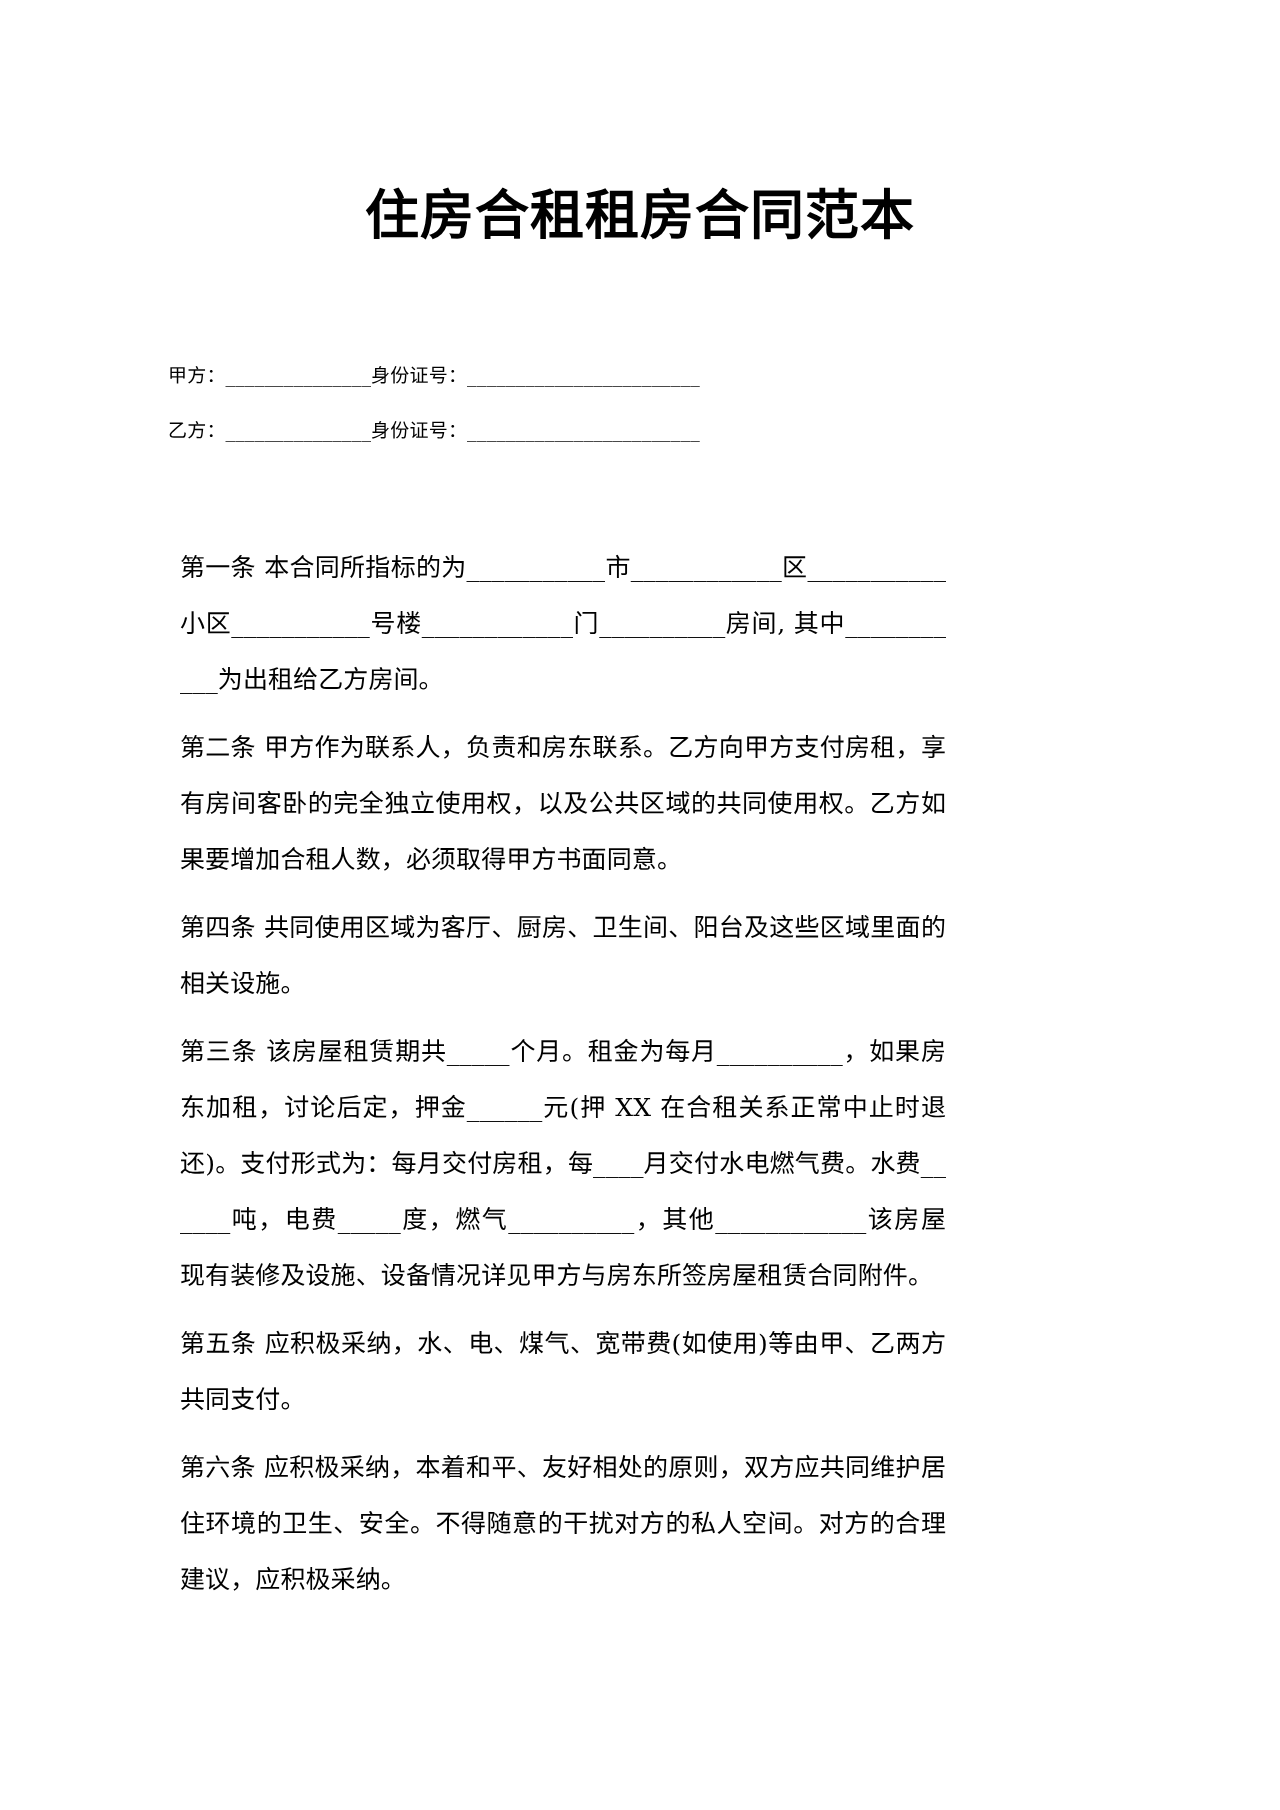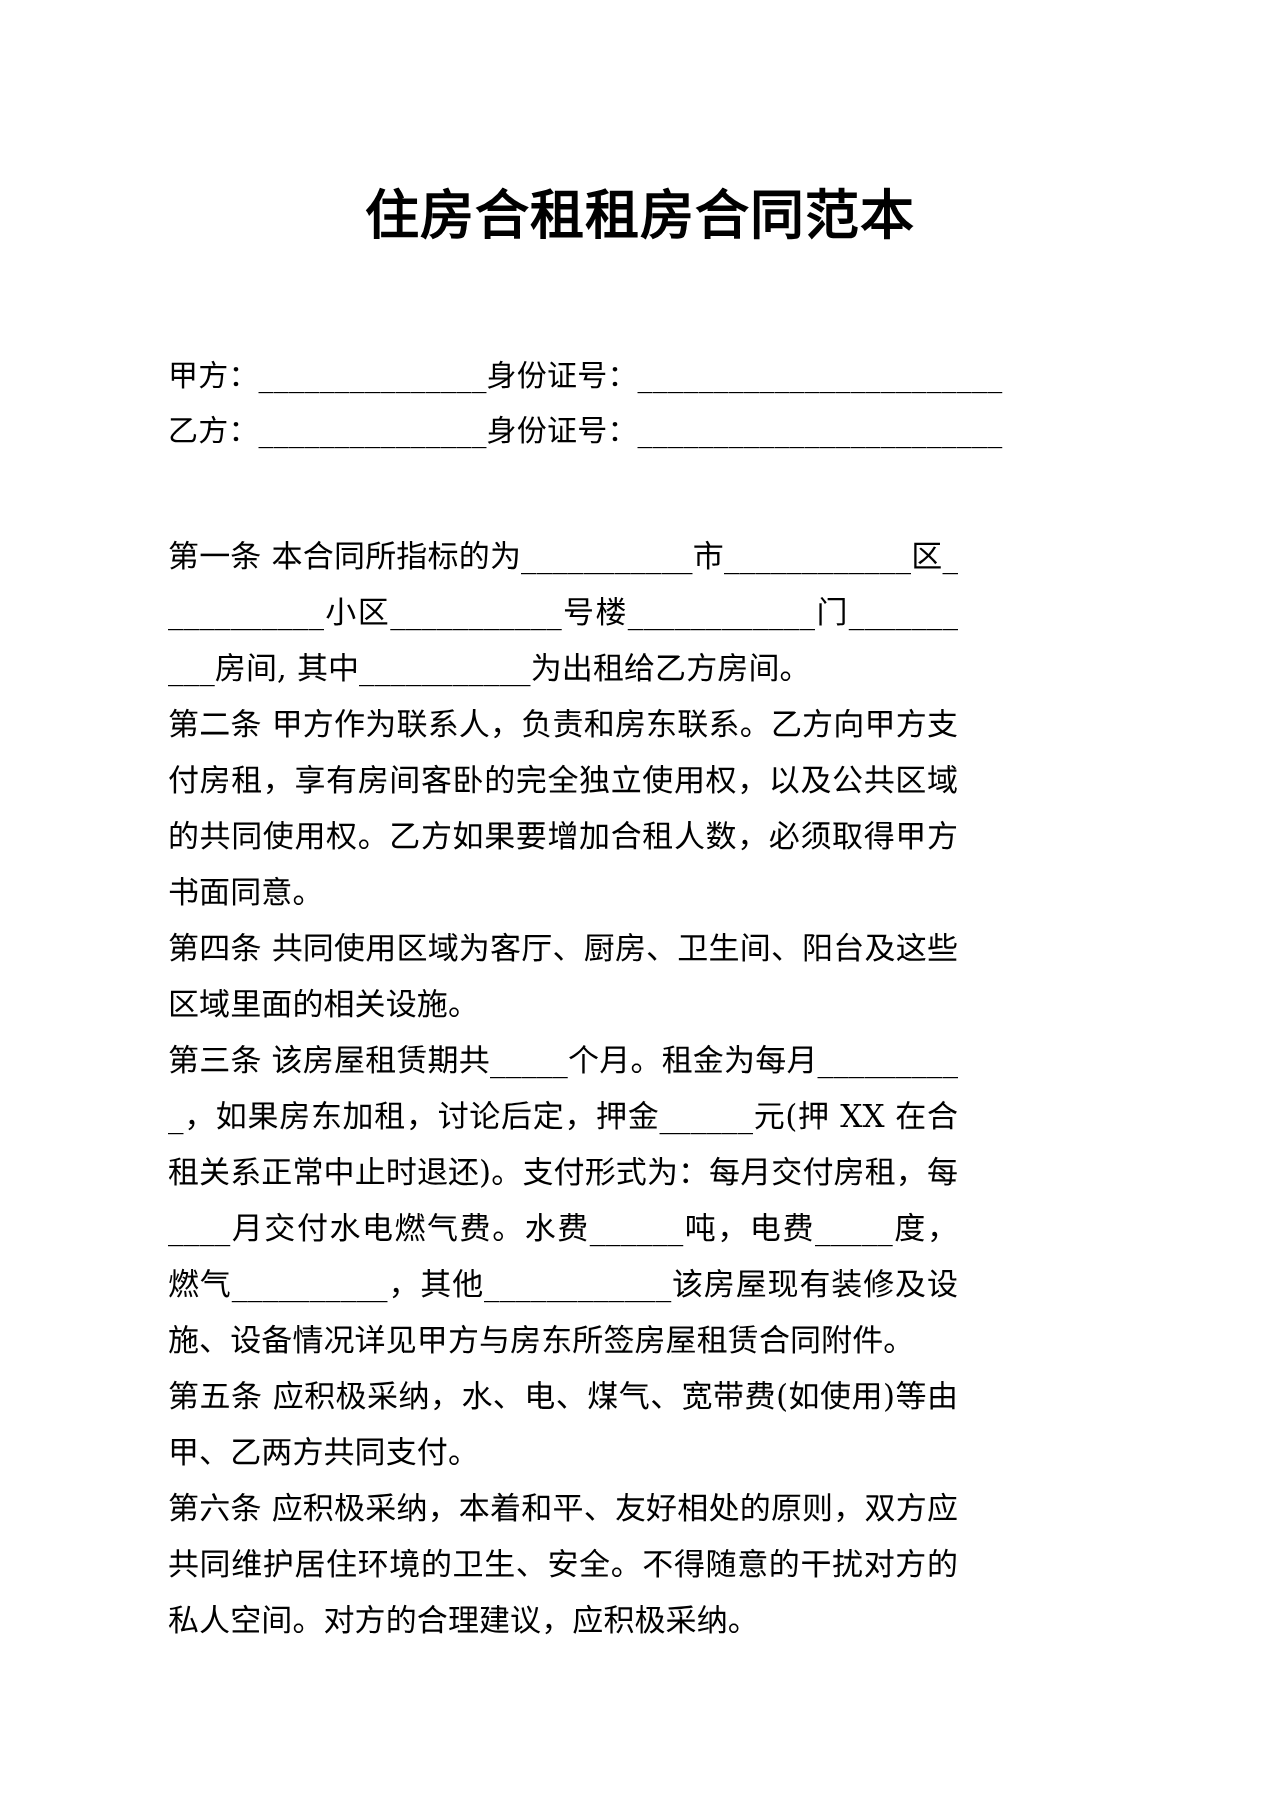--- a/index.html
+++ b/index.html
@@ -35,36 +35,36 @@
   }
   .body-block {
     position: absolute;
     left: 168px;
     width: 790px;
   }
   .party-block {
     top: 348px;
   }
   .party-line {
-    font-size: 30px;
+    font-size: 19px;
     line-height: 55px;
     white-space: nowrap;
     letter-spacing: 0.2px;
   }
   .articles-block {
     top: 528px;
   }
   .para {
-    font-size: 31px;
+    font-size: 25px;
     line-height: 56px;
     text-align: justify;
     text-justify: inter-ideograph;
     letter-spacing: 0.1px;
     word-break: break-all;
-    margin: 0;
+    margin: 12px;
   }
 </style>
 </head>
 <body>
 
 <div class="page" style="background: rgb(255, 255, 255); color: rgb(0, 0, 0);">
 
   <h1 class="doc-title">住房合租租房合同范本</h1>
 
   <div class="body-block party-block">

